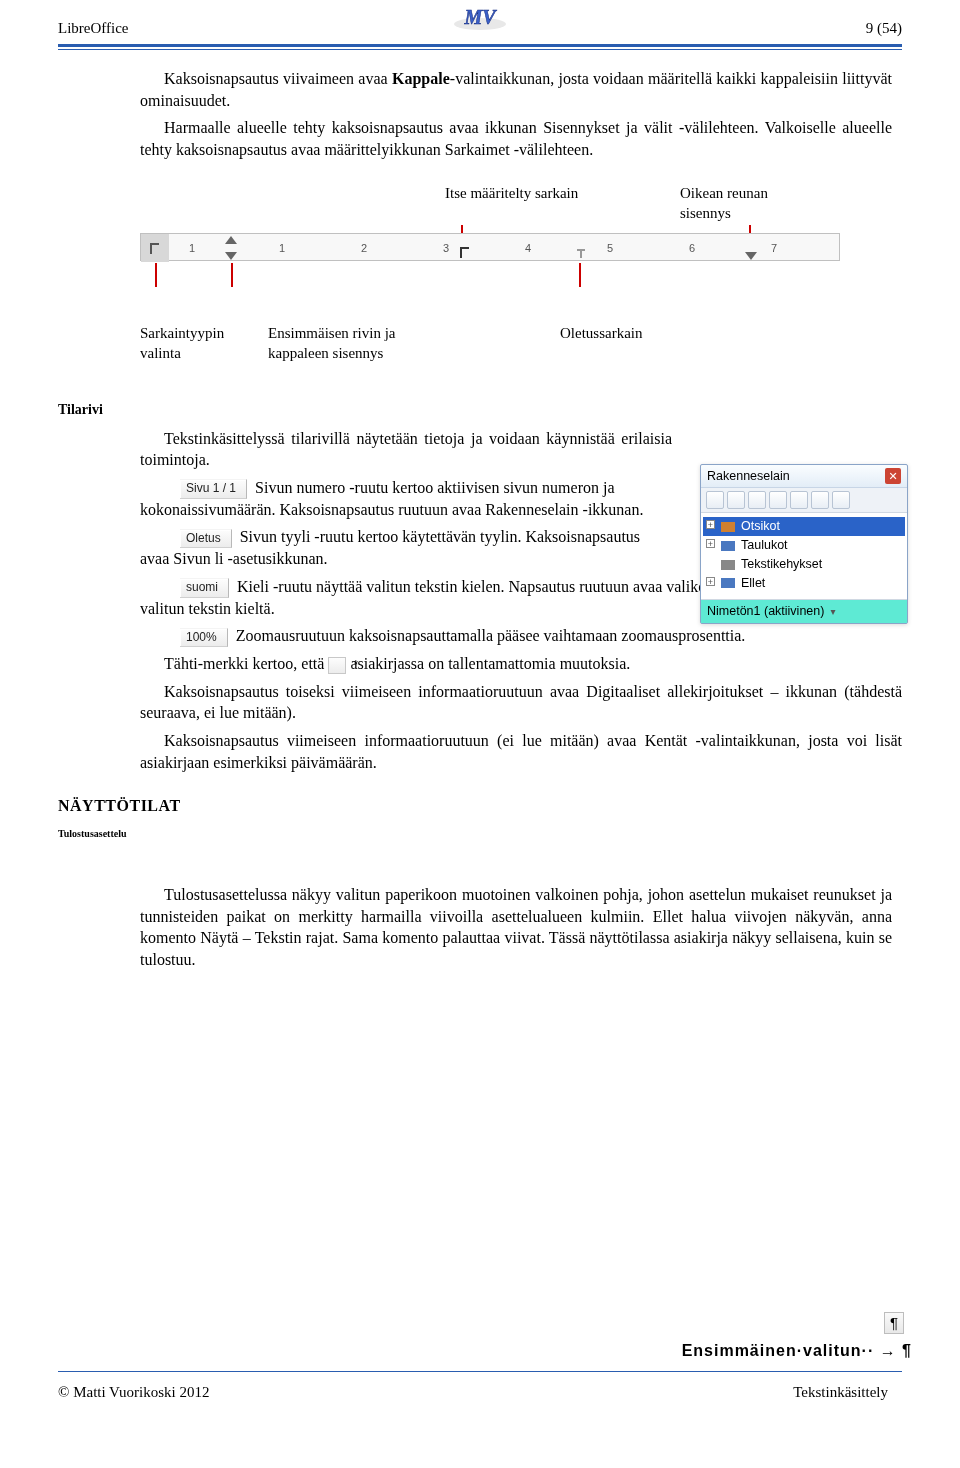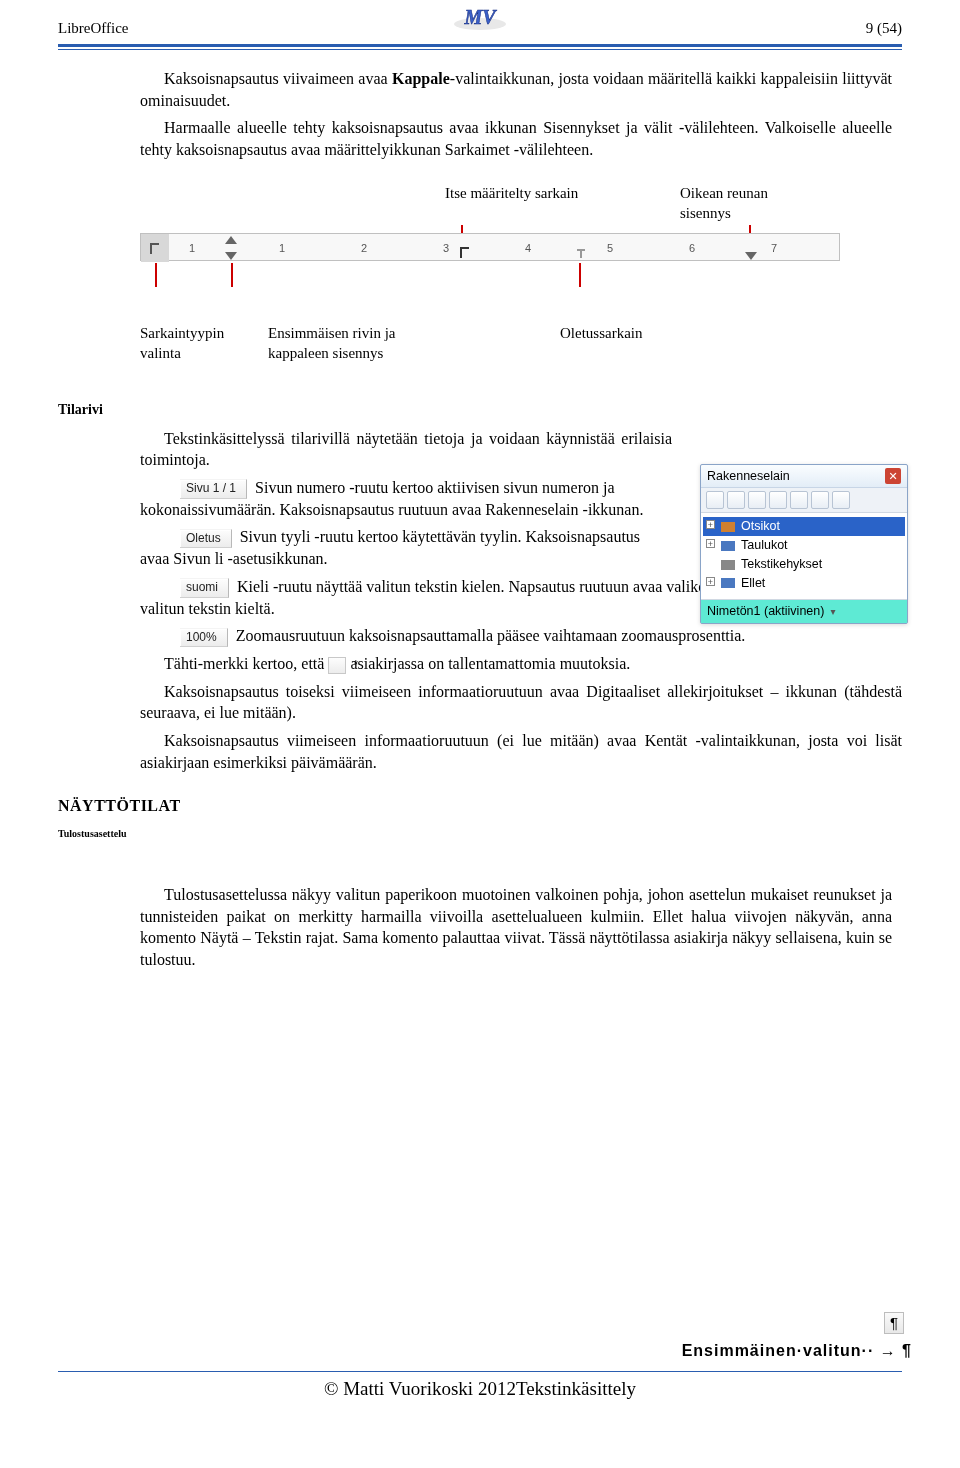--- a/index.html
+++ b/index.html
@@ -37,26 +37,26 @@
     height: 6px;
     margin-bottom: 18px;
   }
   .hr-thin {
     border-top: 1px solid #2a5db0;
     margin-top: 30px;
     margin-bottom: 4px;
   }
   .footer-row {
     display: flex;
-    justify-content: center;
-    font-size: 19px;
+    justify-content: space-between;
+    font-size: 15px;
     position: absolute;
     bottom: 18px;
     left: 58px;
-    right: 58px;
+    right: 72px;
   }
   .indent-block {
     margin-left: 82px;
     margin-right: 10px;
   }
   p { margin-bottom: 6px; text-align: justify; }
   .first-indent { text-indent: 24px; }
   .bold { font-weight: bold; }
   .ruler-area {
     margin: 22px 0 20px 82px;

